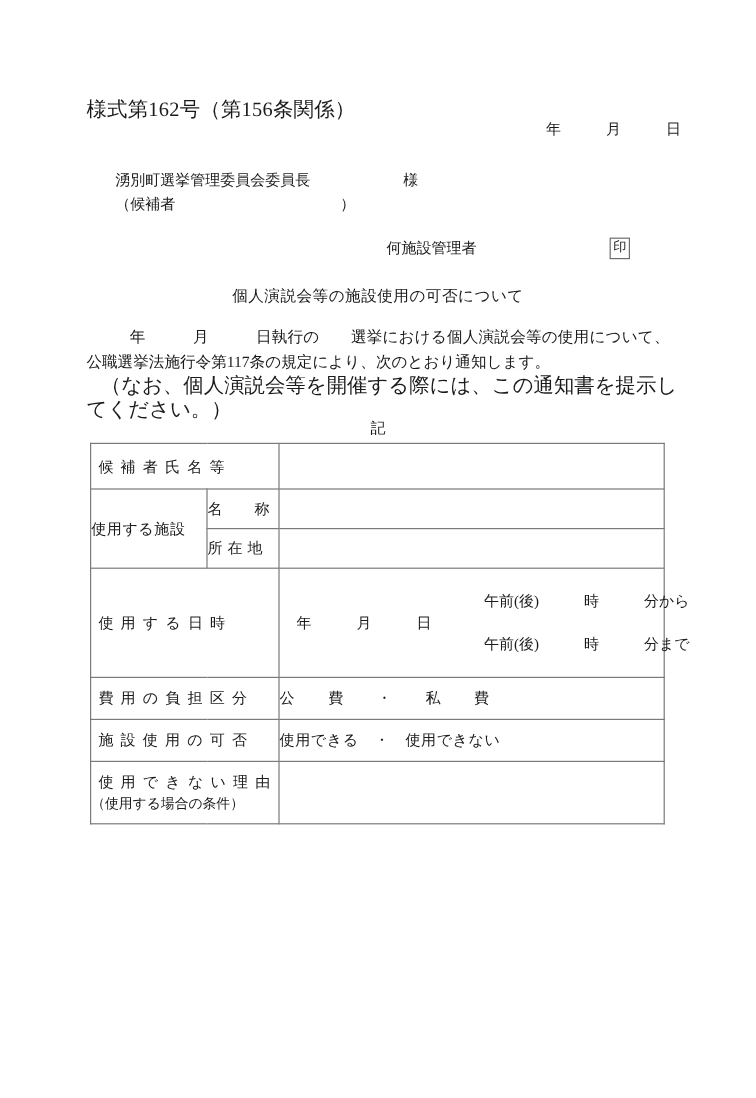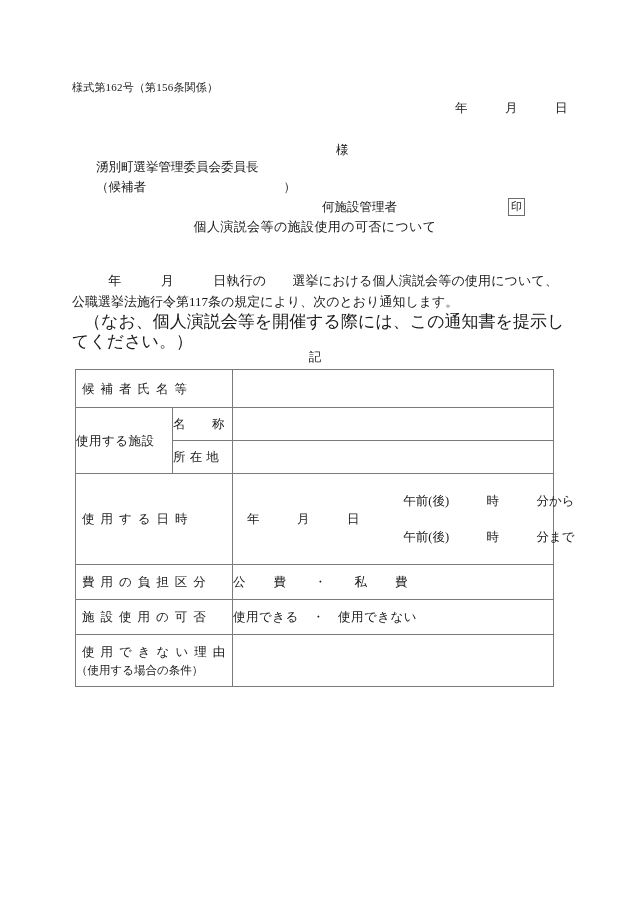--- a/index.html
+++ b/index.html
@@ -16,21 +16,21 @@
     overflow: hidden;
   }
   .page {
     position: absolute;
     inset: 0;
   }
   .form-number {
     position: absolute;
     left: 72px;
     top: 80px;
-    font-size: 11px;
+    font-size: 17px;
     letter-spacing: 0.2px;
     white-space: nowrap;
   }
   .date-line {
     position: absolute;
     left: 455px;
     top: 100px;
     font-size: 12.5px;
     white-space: pre;
   }
@@ -41,21 +41,20 @@
     font-size: 12.5px;
     line-height: 20px;
   }
   .addressee-row {
     display: flex;
     white-space: pre;
   }
   .addressee-name {
     display: inline-block;
     width: 240px;
-    margin-top: 17px;
   }
   .addressee-honorific {
     display: inline-block;
   }
   .candidate-row {
     white-space: pre;
   }
   .sender-block {
     position: absolute;
     left: 322px;
@@ -74,21 +73,21 @@
     border: 1px solid #6d6d6d;
     font-size: 11px;
     line-height: 1;
     padding: 2px 2px 3px 2px;
     text-align: center;
   }
   .doc-title {
     position: absolute;
     left: 0;
     right: 0;
-    top: 218px;
+    top: 238px;
     text-align: center;
     font-size: 13px;
     letter-spacing: 0.4px;
   }
   .body-text {
     position: absolute;
     left: 72px;
     top: 270px;
     width: 486px;
     font-size: 13px;

